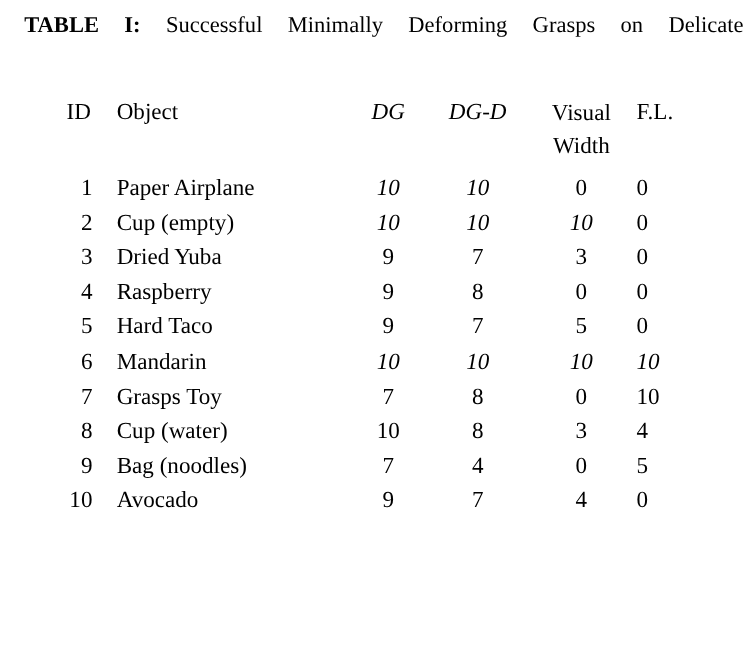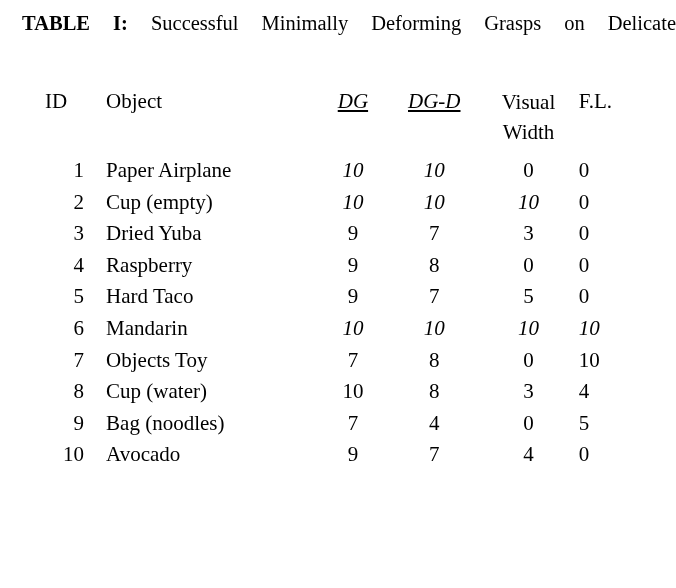--- a/index.html
+++ b/index.html
@@ -93,31 +93,30 @@
     font-size: 0;
   }
 
   
   .hdr td {
     padding-top: 9px;
     padding-bottom: 11px;
     font-size: 21px;
     line-height: 29px;
   }
-  .c-id      { width: 48px;  text-align: left;   padding-left: 7px !important; margin-left: 28px; }
+  .c-id      { width: 48px;  text-align: center;   padding-left: 7px !important; margin-left: 28px; }
   .c-object  { width: 216px; text-align: left;   padding-left: 8px !important; }
   .c-dg      { width: 78px;  text-align: center; }
   .c-dgd     { width: 92px;  text-align: center; }
   .c-vw      { width: 104px; text-align: center; }
   .c-fl      { width: 72px;  }
 
   .hdr .c-dg span,
   .hdr .c-dgd span {
     font-style: italic;
-    text-decoration: underline;
   }
   .hdr .c-vw .vw-line {
     display: block;
     line-height: 30px;
   }
 
   
   tbody.body-rows td {
     height: 31.6px;
     line-height: 31.6px;
@@ -221,21 +220,21 @@
           <tr>
             <td class="c-id-b">6</td>
             <td class="c-object-b">Mandarin</td>
             <td class="c-dg v-bi">10</td>
             <td class="c-dgd v-bi">10</td>
             <td class="c-vw v-bi">10</td>
             <td class="c-fl v-bi">10</td>
           </tr>
           <tr>
             <td class="c-id-b">7</td>
-            <td class="c-object-b">Objects Toy</td>
+            <td class="c-object-b">Grasps Toy</td>
             <td class="c-dg v-plain">7</td>
             <td class="c-dgd v-plain">8</td>
             <td class="c-vw v-plain">0</td>
             <td class="c-fl v-bold">10</td>
           </tr>
           <tr>
             <td class="c-id-b">8</td>
             <td class="c-object-b">Cup (water)</td>
             <td class="c-dg v-bold">10</td>
             <td class="c-dgd v-plain">8</td>

